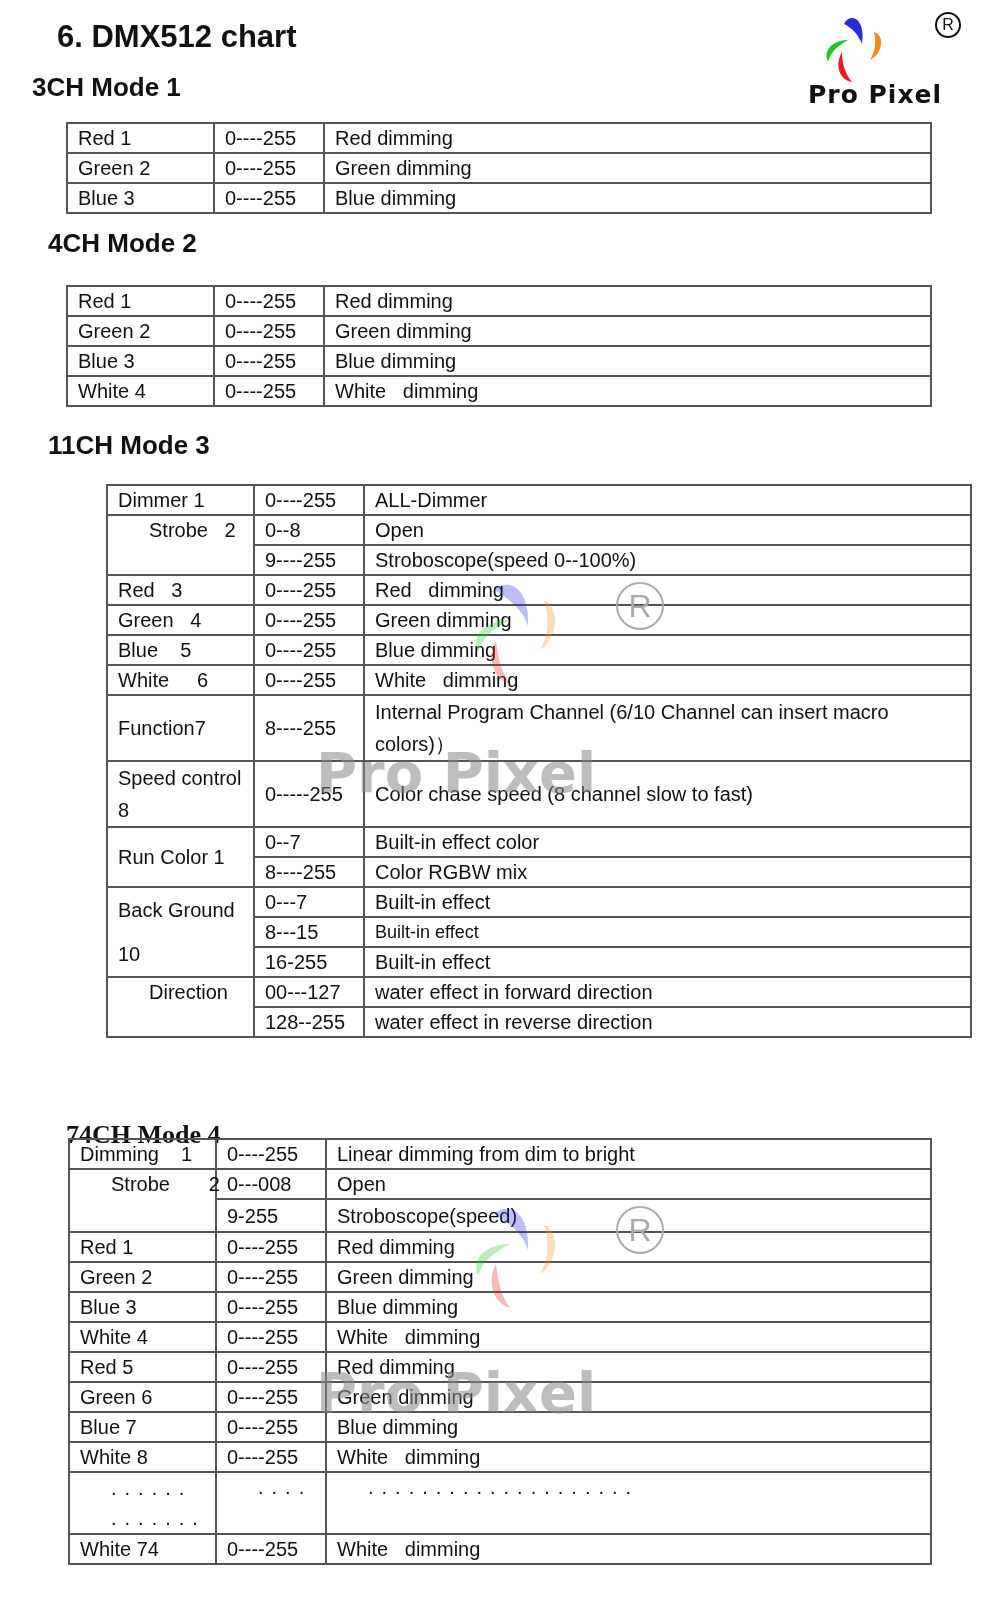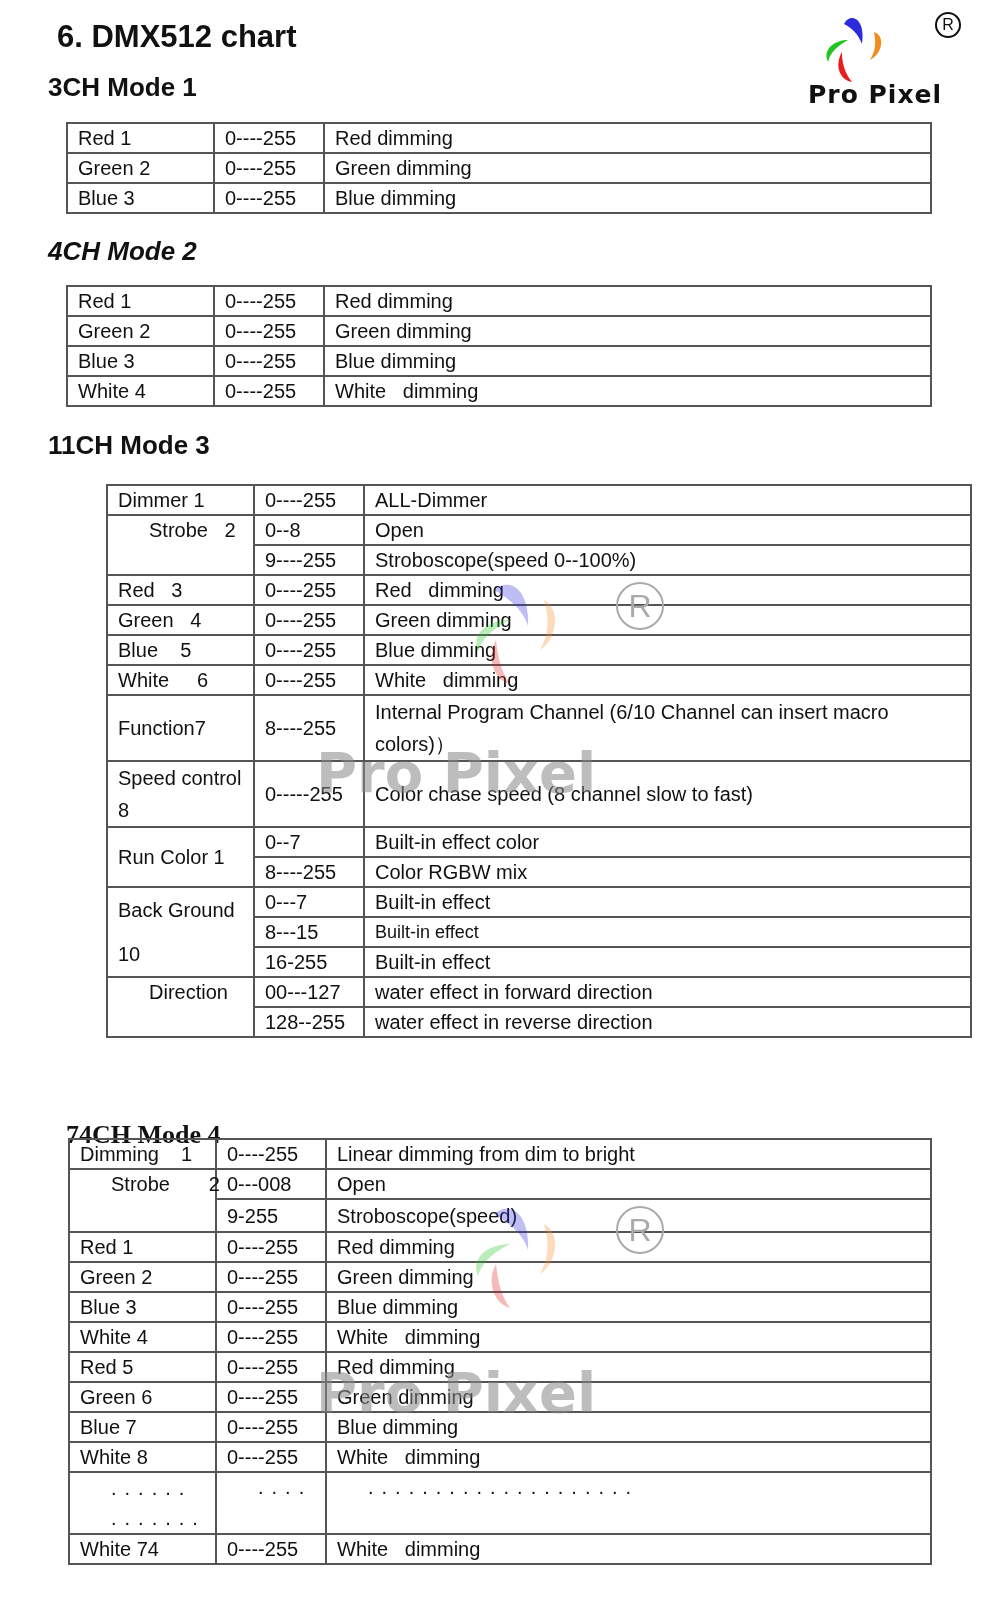--- a/index.html
+++ b/index.html
@@ -33,21 +33,21 @@
   <svg width="170" height="80" viewBox="0 0 170 80">
     <path d="M44 14 C50 2, 66 8, 62 34 C58 24, 52 18, 44 14 Z" fill="#2b2bdb"></path>
     <path d="M74 22 C86 26, 82 44, 70 50 C76 40, 76 32, 74 22 Z" fill="#f28c1e"></path>
     <path d="M48 30 C36 30, 22 38, 28 52 C30 42, 38 36, 48 30 Z" fill="#22c422"></path>
     <path d="M42 42 C34 56, 40 70, 52 72 C44 62, 42 52, 42 42 Z" fill="#e81e1e"></path>
   </svg>
 </div>
 <div class="logo-text">Pro Pixel</div>
 <div class="reg">R</div>
 
-<h2 class="section" style="left:48px; top:72px;">3CH Mode 1</h2>
+<h2 class="section" style="left:32px; top:72px;">3CH Mode 1</h2>
 <table class="dmx" style="left:66px; top:122px; width:866px;">
   <colgroup>
       <col style="width:147px">
       <col style="width:110px">
       <col>
     </colgroup>
   <tbody>
       <tr>
         <td>Red 1</td>
         <td>0----255</td>
@@ -59,21 +59,21 @@
         <td>Green dimming</td>
       </tr>
   <tr>
         <td>Blue 3</td>
         <td>0----255</td>
         <td>Blue dimming</td>
       </tr>
 </tbody>
   </table>
 
-<h2 class="section" style="left:48px; top:236px;font-style:italic;">4CH Mode 2</h2>
+<h2 class="section" style="left:48px; top:228px;">4CH Mode 2</h2>
 <table class="dmx" style="left:66px; top:285px; width:866px;">
   <colgroup>
       <col style="width:147px">
       <col style="width:110px">
       <col>
     </colgroup>
   <tbody>
       <tr>
         <td>Red 1</td>
         <td>0----255</td>

